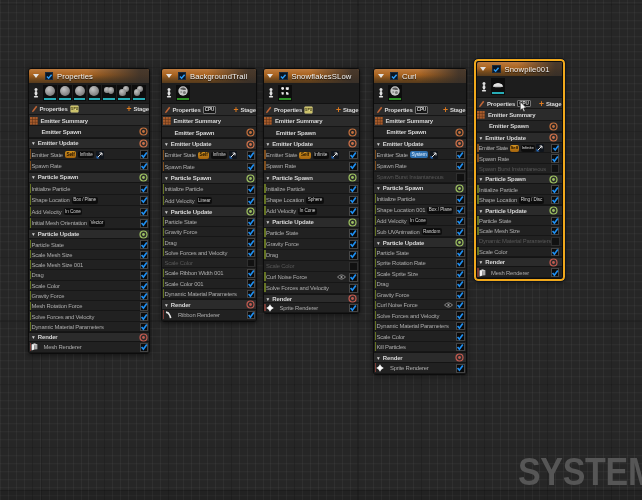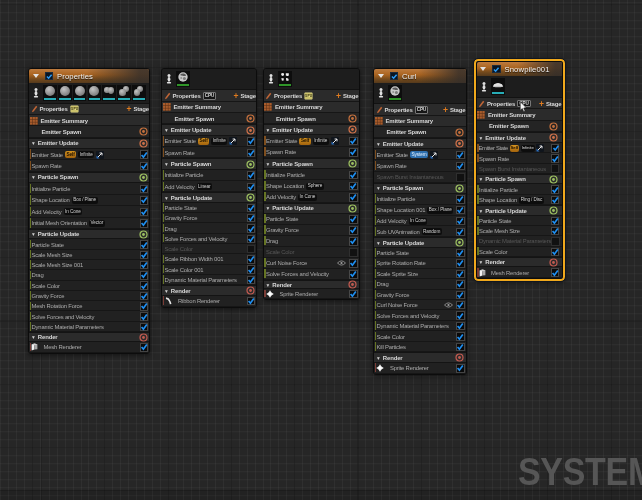--- a/index.html
+++ b/index.html
@@ -368,20 +368,31 @@
           <span class="cb">
             <svg width="8" height="8" viewBox="0 0 8 8" style="">
               <path d="M1.6 4.0 L3.4 6.2 L6.8 1.6" fill="none" stroke="#1e8ef0" stroke-width="1.7"></path>
             </svg>
           </span>
         </div>
       </div>
     </div>
     <div class="col" style="left:161px;top:68px;width:96px">
       <div class="colin">
+        <div class="chdr" style="height:14.0px">
+          <svg width="6" height="4" viewBox="0 0 6 4" style="margin:0 6px 0 3.5px;flex:none">
+            <path d="M0 0 H6 L3 4 Z" fill="#e2e2e2"></path>
+          </svg>
+          <span class="hcb">
+            <svg width="7" height="7" viewBox="0 0 7 7" style="">
+              <path d="M1 3.6 L2.8 5.4 L6 1.6" fill="none" stroke="#2b9af3" stroke-width="1.6"></path>
+            </svg>
+          </span>
+          <span class="ttl">BackgroundTrail</span>
+        </div>
         <div class="thumbs" style="height:21.4px">
           <svg width="6" height="10" viewBox="0 0 6 10" style="margin:0 3px 0 2px;flex:none">
             <circle cx="3" cy="1.6" r="1.5" fill="#e0e0e0"></circle>
             <path d="M3 2.8 Q4.6 3.4 4.4 5.2 L3.9 7.6 H2.1 L1.6 5.2 Q1.4 3.4 3 2.8 Z" fill="#e0e0e0"></path>
             <rect x="0.9" y="8" width="4.2" height="1.4" rx="0.6" fill="#e0e0e0"></rect>
           </svg>
           <span class="th" style="width:14px">
             <span style="height:12px;display:flex;align-items:center;justify-content:center">
               <svg width="10" height="10" viewBox="0 0 10 10" style="">
                 <circle cx="5" cy="5" r="4.7" fill="#c8c8c8"></circle>
@@ -595,20 +606,31 @@
           <span class="cb">
             <svg width="8" height="8" viewBox="0 0 8 8" style="">
               <path d="M1.6 4.0 L3.4 6.2 L6.8 1.6" fill="none" stroke="#1e8ef0" stroke-width="1.7"></path>
             </svg>
           </span>
         </div>
       </div>
     </div>
     <div class="col" style="left:262.5px;top:68px;width:97px">
       <div class="colin">
+        <div class="chdr" style="height:14.0px">
+          <svg width="6" height="4" viewBox="0 0 6 4" style="margin:0 6px 0 3.5px;flex:none">
+            <path d="M0 0 H6 L3 4 Z" fill="#e2e2e2"></path>
+          </svg>
+          <span class="hcb">
+            <svg width="7" height="7" viewBox="0 0 7 7" style="">
+              <path d="M1 3.6 L2.8 5.4 L6 1.6" fill="none" stroke="#2b9af3" stroke-width="1.6"></path>
+            </svg>
+          </span>
+          <span class="ttl">SnowflakesSLow</span>
+        </div>
         <div class="thumbs" style="height:21.4px">
           <svg width="6" height="10" viewBox="0 0 6 10" style="margin:0 3px 0 2px;flex:none">
             <circle cx="3" cy="1.6" r="1.5" fill="#e0e0e0"></circle>
             <path d="M3 2.8 Q4.6 3.4 4.4 5.2 L3.9 7.6 H2.1 L1.6 5.2 Q1.4 3.4 3 2.8 Z" fill="#e0e0e0"></path>
             <rect x="0.9" y="8" width="4.2" height="1.4" rx="0.6" fill="#e0e0e0"></rect>
           </svg>
           <span class="th" style="width:14px">
             <span style="height:12px;display:flex;align-items:center;justify-content:center">
               <svg width="10" height="10" viewBox="0 0 10 10" style="">
                 <path d="M1.2 1.6 Q2.6 0.6 4 1.6 Q4.4 3 3.2 4 Q1.6 4 1.2 2.8 Z" fill="#ececec"></path>

